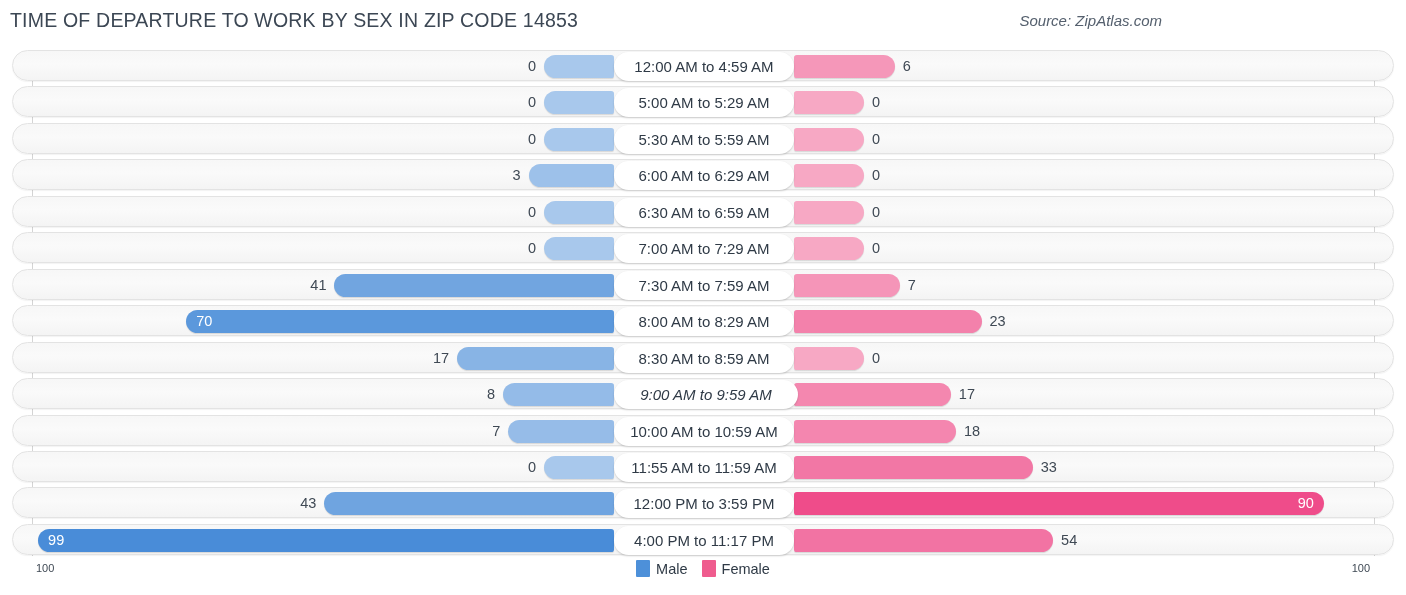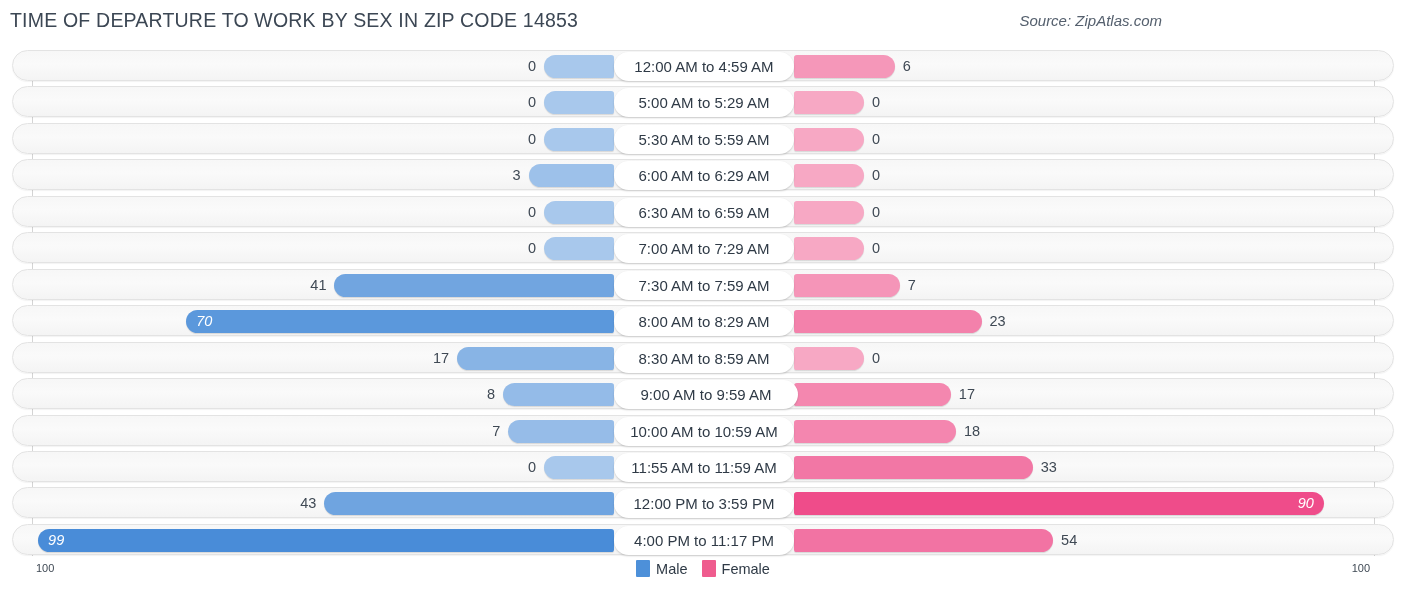--- a/index.html
+++ b/index.html
@@ -85,21 +85,21 @@
     position: absolute;
     top: 4px;
     height: 23px;
     line-height: 23px;
     font-size: 14.5px;
     color: #3f4954;
     white-space: nowrap;
   }
   .val-male   { text-align: right; }
   .val-female { text-align: left; }
-  .val.inside { color: #ffffff; font-style: italic; }
+  .val.inside { color: #ffffff; }
 
   .cat-pill {
     position: absolute;
     top: 1px;
     height: 29px;
     line-height: 29px;
     background: #ffffff;
     border-radius: 15px;
     text-align: center;
     font-size: 15px;
@@ -219,21 +219,21 @@
       <div class="bar bar-female" style="left: 781px; width: 70px; background: rgb(247, 168, 196);"></div>
       <div class="val val-male" style="left: 378.13px; width: 58px;">17</div>
       <div class="val val-female" style="left: 859px; width: 58px;">0</div>
       <div class="cat-pill" style="left: 601px; width: 180px;">8:30 AM to 8:59 AM</div>
     </div>
     <div class="row" style="top: 334.05px;">
       <div class="bar bar-male" style="left: 490.12px; width: 110.88px; background: rgb(148, 187, 232);"></div>
       <div class="bar bar-female" style="left: 781px; width: 156.87px; background: rgb(244, 135, 175);"></div>
       <div class="val val-male" style="left: 424.12px; width: 58px;">8</div>
       <div class="val val-female" style="left: 945.87px; width: 58px;">17</div>
-      <div class="cat-pill" style="left: 601px; width: 184px;">9:00 AM to 9:59 AM</div>
+      <div class="cat-pill" style="left: 601px; width: 184px; font-style: italic;">9:00 AM to 9:59 AM</div>
     </div>
     <div class="row" style="top: 370.5px;">
       <div class="bar bar-male" style="left: 495.23px; width: 105.77px; background: rgb(150, 188, 232);"></div>
       <div class="bar bar-female" style="left: 781px; width: 161.98px; background: rgb(244, 134, 175);"></div>
       <div class="val val-male" style="left: 429.23px; width: 58px;">7</div>
       <div class="val val-female" style="left: 950.98px; width: 58px;">18</div>
       <div class="cat-pill" style="left: 601px; width: 180px;">10:00 AM to 10:59 AM</div>
     </div>
     <div class="row" style="top: 406.95px;">
       <div class="bar bar-male" style="left: 531px; width: 70px; background: rgb(168, 200, 236);"></div>

